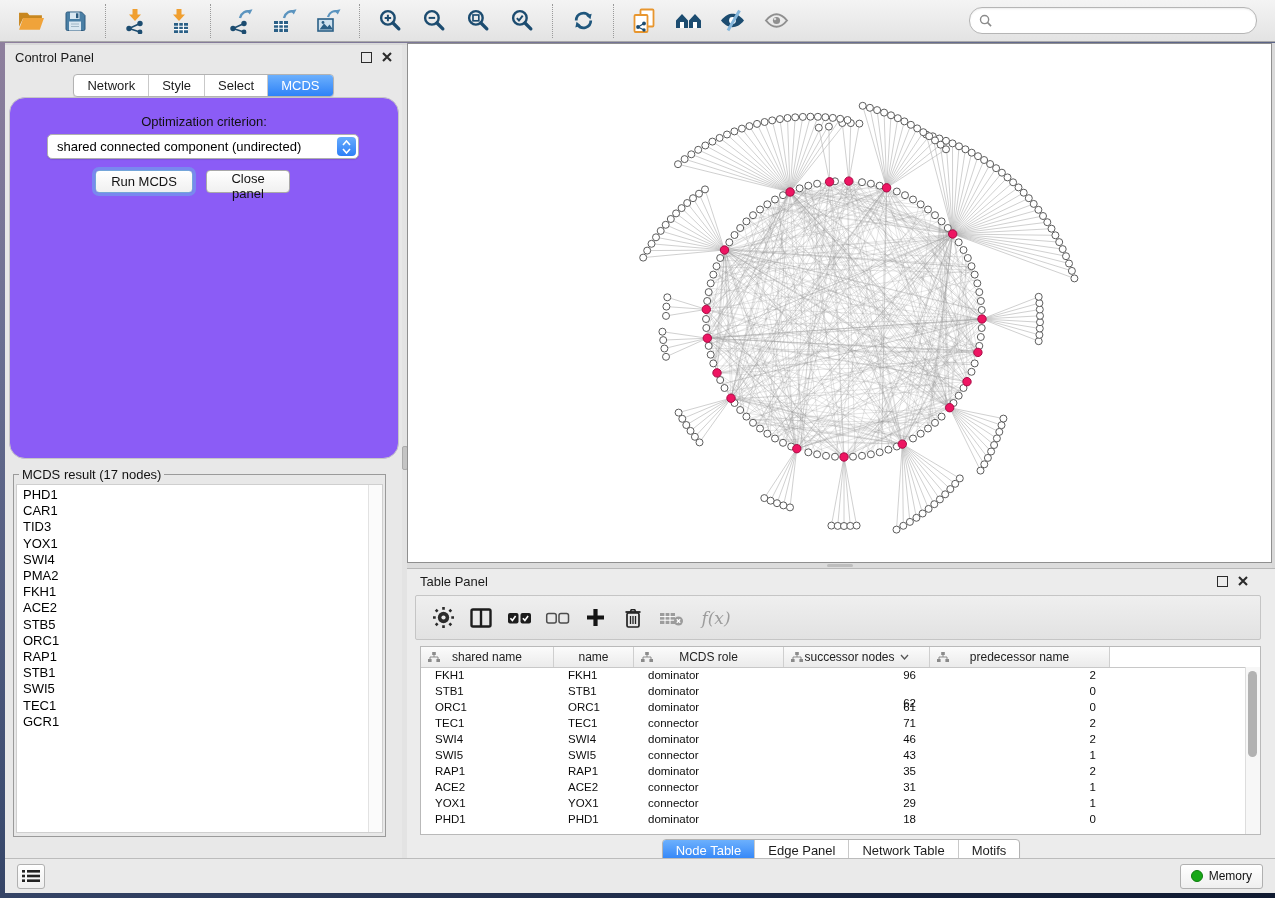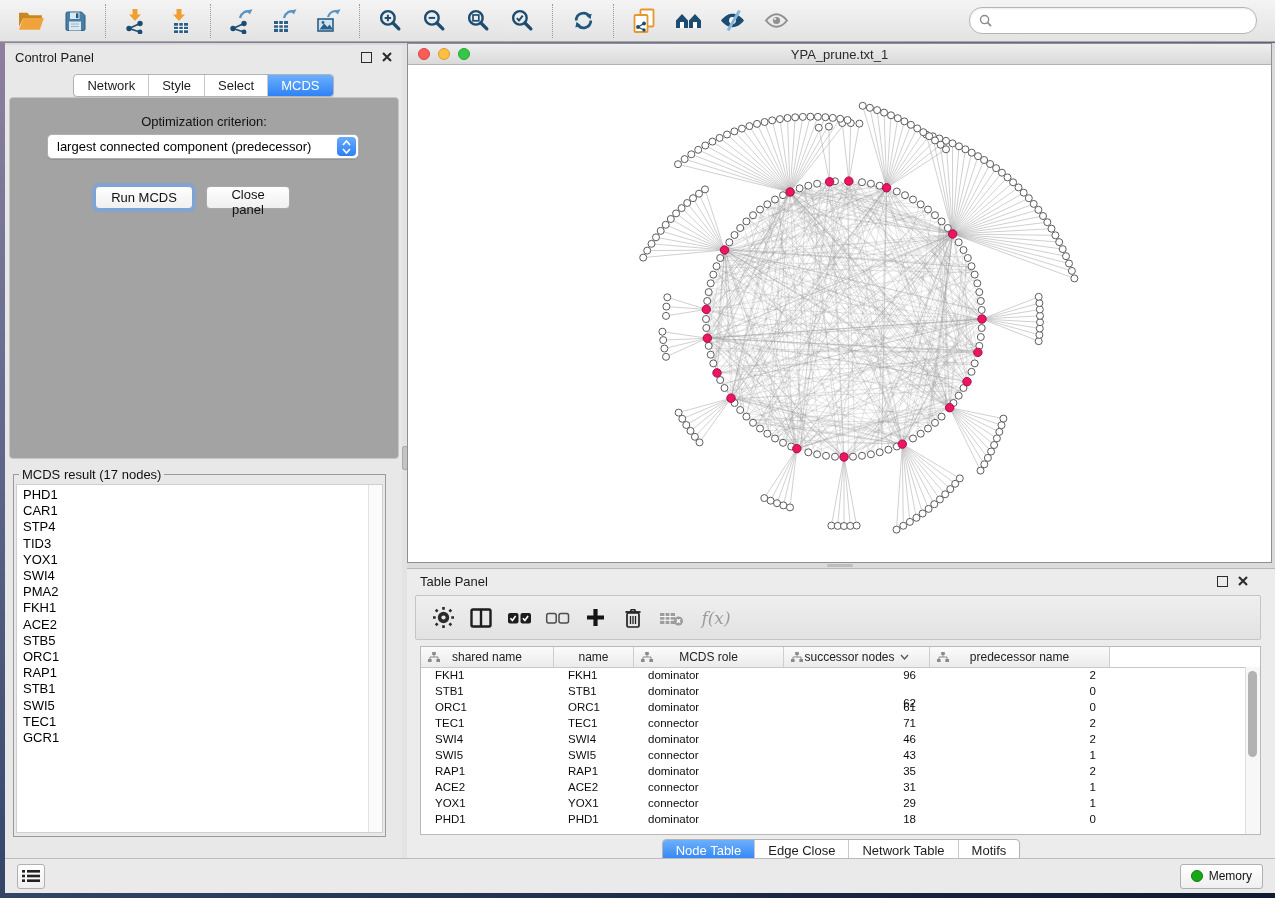--- a/index.html
+++ b/index.html
@@ -21,29 +21,29 @@
   .control-panel{position:absolute;left:0;top:2px;width:397px;bottom:35px;background:#e8e8e8;border-right:1px solid #c2c2c2;}
   .panel-titlebar{position:absolute;left:0;top:0;right:0;height:24px;display:flex;align-items:center;padding:0 10px;}
   .panel-title{font-size:13px;color:#1b1b1b;}
   .mini-icons{margin-left:auto;display:flex;gap:10px;align-items:center;}
   .mini-float{width:9px;height:9px;border:1.6px solid #2b2b2b;display:inline-block;}
   .cp-tabs-wrap{position:absolute;left:0;top:29px;width:100%;display:flex;justify-content:center;}
   .seg{display:inline-flex;background:#fff;border:1px solid #b3b3b3;border-radius:4px;overflow:hidden;height:21px;box-shadow:0 1px 1px rgba(0,0,0,.08);}
   .sg{padding:0 13px;font-size:13px;color:#1c1c1c;display:flex;align-items:center;border-right:1px solid #c9c9c9;white-space:nowrap;}
   .sg:last-child{border-right:none;}
   .sg.sel{background:linear-gradient(#6cb0fd,#2e82f7);color:#fff;}
-  .cp-box{position:absolute;left:4px;top:52px;width:388px;height:360px;background:#a3a3a3;border:1px solid #c6c6c6;border-radius:4px;}
+  .cp-box{position:absolute;left:4px;top:52px;width:388px;height:360px;background:#8b5cf6;border:1px solid #c6c6c6;border-radius:16px;}
   .opt-label{position:absolute;left:0;top:16px;width:100%;text-align:center;font-size:13px;color:#111;}
   .dropdown{position:absolute;left:37px;top:36px;width:310px;height:23px;background:#fff;border:1px solid #b0b0b0;border-radius:5px;
     display:flex;align-items:center;box-shadow:0 1px 1px rgba(0,0,0,.1);}
   .dd-text{flex:1;font-size:13px;padding:0 9px;white-space:nowrap;overflow:hidden;color:#000;}
   .dd-stepper{width:19px;height:19px;margin-right:2px;border-radius:4px;background:linear-gradient(#68acfd,#2d7ff7);
     display:flex;flex-direction:column;align-items:center;justify-content:center;gap:2px;}
   .btn{height:23px;background:linear-gradient(#ffffff,#f0f0f0);border:1px solid #a9a9a9;border-radius:4px;
-    font:13px "Liberation Sans",sans-serif;color:#111;padding:0 14px;position:absolute;margin-top:16px;}
+    font:13px "Liberation Sans",sans-serif;color:#111;padding:0 14px;position:absolute;}
   .btn.focus-ring{box-shadow:0 0 0 3px rgba(110,165,235,.6);border-color:#74a6d9;}
   .mcds-result{position:absolute;left:8px;top:422px;width:371px;height:368px;border:1px solid #9a9a9a;margin:0;padding:0;background:#e8e8e8;}
   .mcds-result legend{font-size:13px;color:#111;padding:0 3px;margin-left:5px;}
   .mcds-inner{position:absolute;left:2px;right:2px;top:2px;bottom:3px;background:#fff;border:1px solid #cfcfcf;overflow:hidden;}
   .mcds-list{position:absolute;left:0;top:2px;right:14px;bottom:0;}
   .mcds-item{font-size:13px;line-height:16.2px;padding-left:6px;color:#000;}
   .mcds-scroll{position:absolute;top:0;bottom:0;right:0;width:13px;background:#fbfbfb;border-left:1px solid #e2e2e2;}
   .vsplit{position:absolute;left:397px;top:2px;bottom:35px;width:5px;background:#e3e3e3;border-right:1px solid #9f9f9f;}
   .vgrip{position:absolute;left:0;top:401px;width:4px;height:22px;background:#c4c4c4;border:1px solid #ababab;border-radius:2px;}
   
@@ -255,40 +255,39 @@
           <div class="seg" id="cp-tabs">
             <div class="sg">Network</div>
             <div class="sg">Style</div>
             <div class="sg">Select</div>
             <div class="sg sel">MCDS</div>
           </div>
         </div>
       <div class="cp-box">
         <div class="opt-label">Optimization criterion:</div>
         <div class="dropdown">
-          <span class="dd-text">largest connected component (predecessor)</span>
+          <span class="dd-text">shared connected component (undirected)</span>
           <span class="dd-stepper">
             <svg width="9" height="6" viewBox="0 0 9 6">
                 <path d="M1 5l3.5-4L8 5" fill="none" stroke="#fff" stroke-width="1.6"></path>
               </svg>
             <svg width="9" height="6" viewBox="0 0 9 6">
                 <path d="M1 1l3.5 4L8 1" fill="none" stroke="#fff" stroke-width="1.6"></path>
               </svg>
           </span>
         </div>
         <button class="btn focus-ring" style="left:85px;top:72px;width:98px;">Run MCDS</button>
         <button class="btn" style="left:196px;top:72px;width:84px;">Close panel</button>
       </div>
       <fieldset class="mcds-result">
         <legend>MCDS result (17 nodes)</legend>
         <div class="mcds-inner">
           <div class="mcds-list" id="mcds-list">
               <div class="mcds-item">PHD1</div>
               <div class="mcds-item">CAR1</div>
-              <div class="mcds-item">STP4</div>
               <div class="mcds-item">TID3</div>
               <div class="mcds-item">YOX1</div>
               <div class="mcds-item">SWI4</div>
               <div class="mcds-item">PMA2</div>
               <div class="mcds-item">FKH1</div>
               <div class="mcds-item">ACE2</div>
               <div class="mcds-item">STB5</div>
               <div class="mcds-item">ORC1</div>
               <div class="mcds-item">RAP1</div>
               <div class="mcds-item">STB1</div>
@@ -301,26 +300,20 @@
       </fieldset>
     </div>
 
     <div class="vsplit">
         <div class="vgrip"></div>
       </div>
 
     <div class="right">
 
       <div class="net-window">
-        <div class="net-titlebar">
-          <span class="tl red"></span>
-          <span class="tl yellow"></span>
-          <span class="tl green"></span>
-          <span class="net-title">YPA_prune.txt_1</span>
-        </div>
         <div class="net-content">
           <svg id="net-svg" width="864" height="497" viewBox="0 0 864 497">
               <g stroke="#8f8f8f" stroke-width="0.7" stroke-opacity="0.33">
                 <line x1="574.0" y1="254.0" x2="298.2" y2="261.3"></line>
                 <line x1="574.0" y1="254.0" x2="299.3" y2="272.7"></line>
                 <line x1="574.0" y1="254.0" x2="314.3" y2="319.0"></line>
                 <line x1="574.0" y1="254.0" x2="309.4" y2="308.9"></line>
                 <line x1="574.0" y1="254.0" x2="438.9" y2="392.0"></line>
                 <line x1="574.0" y1="254.0" x2="300.0" y2="277.7"></line>
                 <line x1="574.0" y1="254.0" x2="481.4" y2="123.7"></line>
@@ -1274,21 +1267,21 @@
               </div>
             </div>
           <div class="tscroll">
               <div class="tthumb"></div>
             </div>
         </div>
 
         <div class="tp-tabs-wrap">
             <div class="seg" id="table-tabs">
               <div class="sg sel">Node Table</div>
-              <div class="sg">Edge Close</div>
+              <div class="sg">Edge Panel</div>
               <div class="sg">Network Table</div>
               <div class="sg">Motifs</div>
             </div>
           </div>
       </div>
     </div>
 
     <div class="statusbar">
       <button class="list-btn">
         <svg width="18" height="14" viewBox="0 0 18 14">

